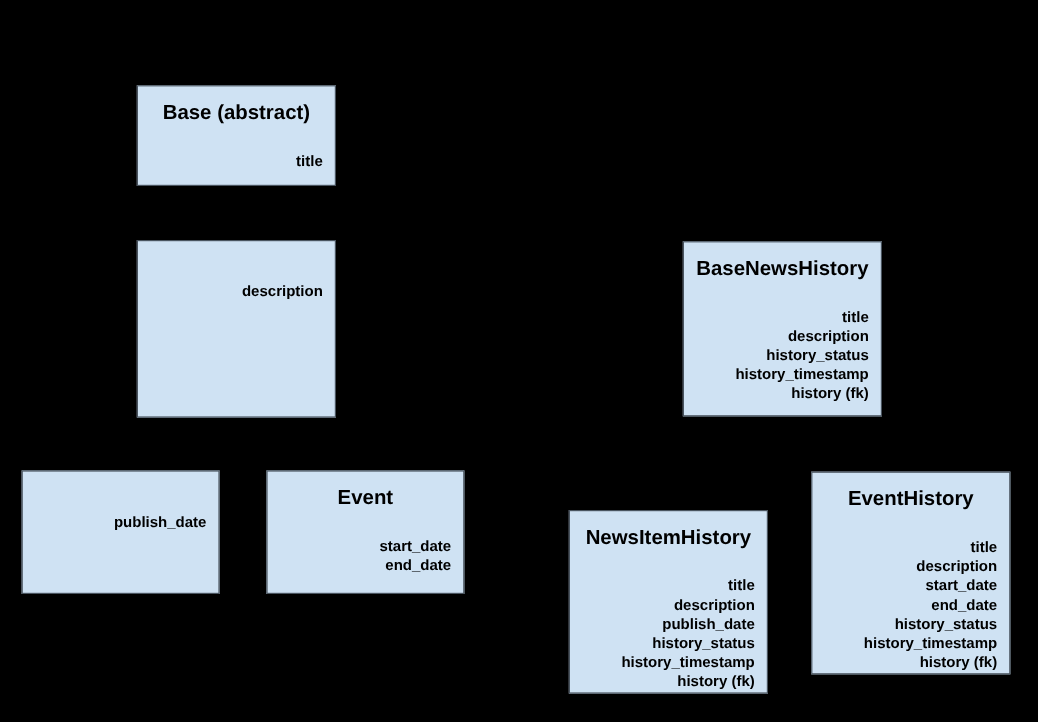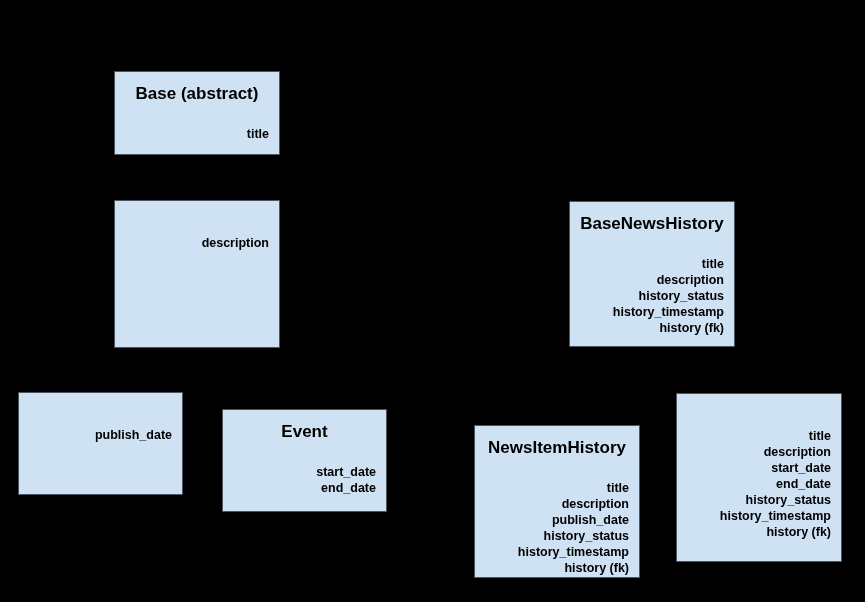--- a/index.html
+++ b/index.html
@@ -63,39 +63,40 @@
         <div class="field">history_status</div>
         <div class="field">history_timestamp</div>
         <div class="field">history (fk)</div>
       </div>
   </div>
     <div class="node" style="left: 18px; top: 392px; width: 165px; height: 103px;">
     <div class="node-fields">
         <div class="field">publish_date</div>
       </div>
   </div>
-    <div class="node" style="left: 222px; top: 392px; width: 165px; height: 103px; margin-top: 17px;">
+    <div class="node" style="left: 222px; top: 392px; width: 165px; height: 103px;">
     <div class="node-title">Event</div>
     <div class="node-fields">
         <div class="field">start_date</div>
         <div class="field">end_date</div>
       </div>
   </div>
     <div class="node" style="left: 474px; top: 393px; width: 166px; height: 153px; margin-top: 32px;">
     <div class="node-title">NewsItemHistory</div>
     <div class="node-fields">
         <div class="field">title</div>
         <div class="field">description</div>
         <div class="field">publish_date</div>
         <div class="field">history_status</div>
         <div class="field">history_timestamp</div>
         <div class="field">history (fk)</div>
       </div>
   </div>
     <div class="node" style="left: 676px; top: 393px; width: 166px; height: 169px;">
+    <div class="node-title">EventHistory</div>
     <div class="node-fields">
         <div class="field">title</div>
         <div class="field">description</div>
         <div class="field">start_date</div>
         <div class="field">end_date</div>
         <div class="field">history_status</div>
         <div class="field">history_timestamp</div>
         <div class="field">history (fk)</div>
       </div>
   </div>

